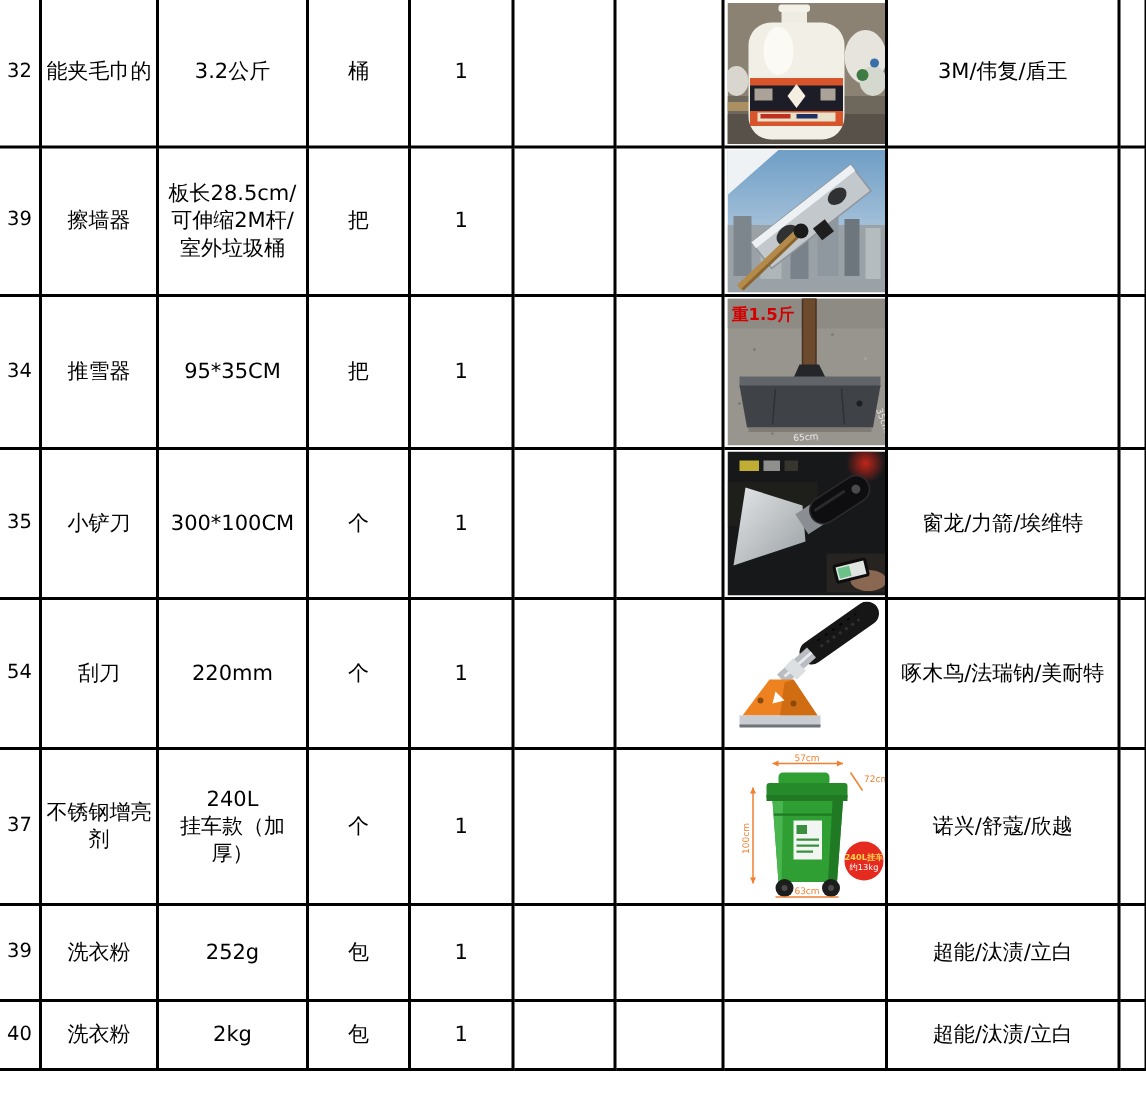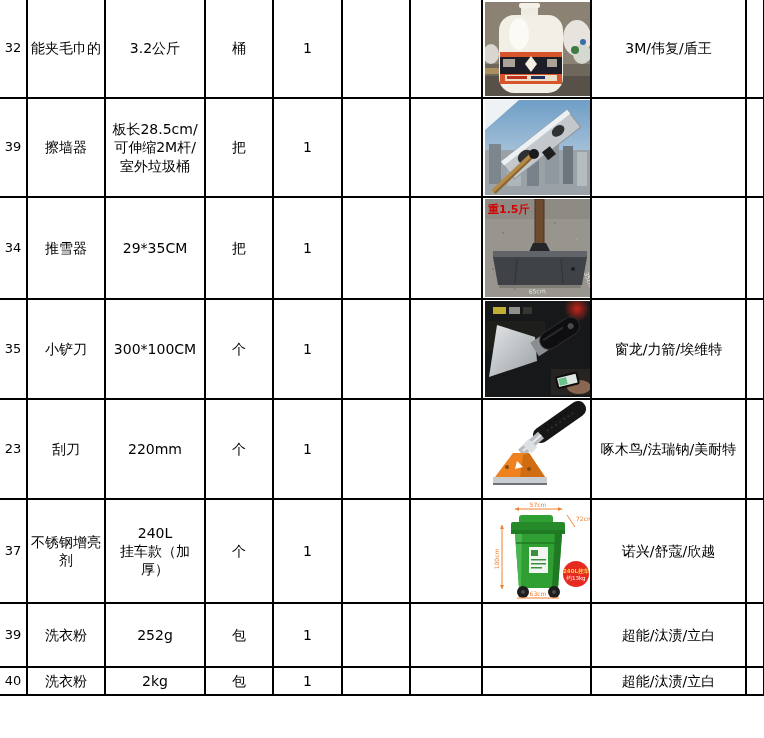--- a/index.html
+++ b/index.html
@@ -119,21 +119,21 @@
         <circle cx="49" cy="54" r="5" fill="#1a1a1a"></circle>
       </svg>
     </td>
     <td class="brand"></td>
     <td class="gutter"></td>
   </tr>
 
   <tr style="height:102px">
     <td>34</td>
     <td>推雪器</td>
-    <td class="spec">29*35CM</td>
+    <td class="spec">95*35CM</td>
     <td>把</td>
     <td class="qty">1</td>
     <td></td>
     <td></td>
     <td class="photo">
       <svg width="105" height="98" viewBox="0 0 105 98">
         <rect width="105" height="98" fill="#98948e"></rect>
         <rect width="105" height="20" fill="#8e8a84"></rect>
         <circle cx="18" cy="34" r="1" fill="#7e7a74"></circle>
               <circle cx="70" cy="24" r="1" fill="#827e78"></circle>
@@ -198,21 +198,21 @@
           <rect x="73" y="75" width="19" height="9" fill="#dfe6e2"></rect>
           <rect x="74" y="76" width="8" height="7" fill="#6cc08a"></rect>
         </g>
       </svg>
     </td>
     <td class="brand">窗龙/力箭/埃维特</td>
     <td class="gutter"></td>
   </tr>
 
   <tr style="height:100px">
-    <td>23</td>
+    <td>54</td>
     <td>刮刀</td>
     <td class="spec">220mm</td>
     <td>个</td>
     <td class="qty">1</td>
     <td></td>
     <td></td>
     <td class="photo">
       <svg width="105" height="96" viewBox="0 0 105 96">
         <rect width="105" height="96" fill="#ffffff"></rect>
         <circle cx="96" cy="7" r="4" fill="#c25a10"></circle>
@@ -292,21 +292,21 @@
     <td class="spec">252g</td>
     <td>包</td>
     <td class="qty">1</td>
     <td></td>
     <td></td>
     <td class="photo"></td>
     <td class="brand">超能/汰渍/立白</td>
     <td class="gutter"></td>
   </tr>
 
-  <tr style="height:28px">
+  <tr style="height:46px">
     <td>40</td>
     <td>洗衣粉</td>
     <td class="spec">2kg</td>
     <td>包</td>
     <td class="qty">1</td>
     <td></td>
     <td></td>
     <td class="photo"></td>
     <td class="brand">超能/汰渍/立白</td>
     <td class="gutter"></td>

